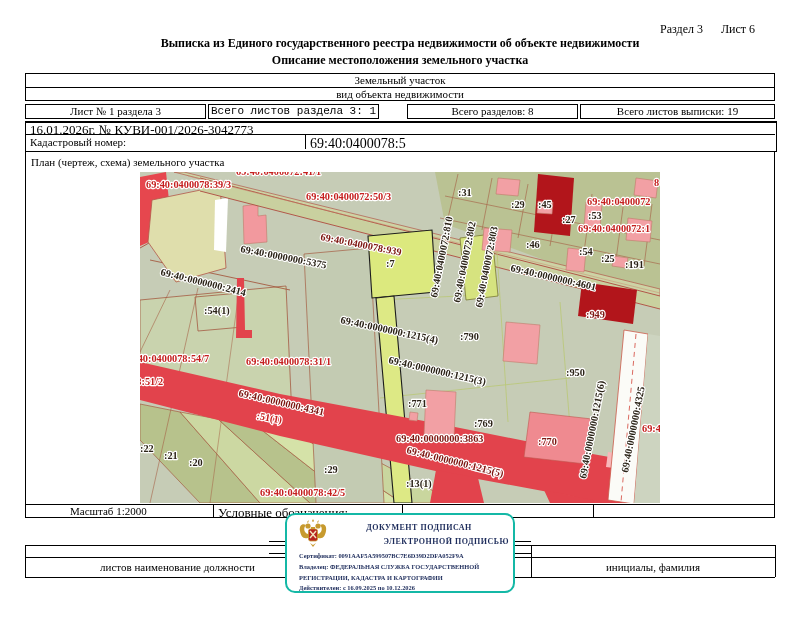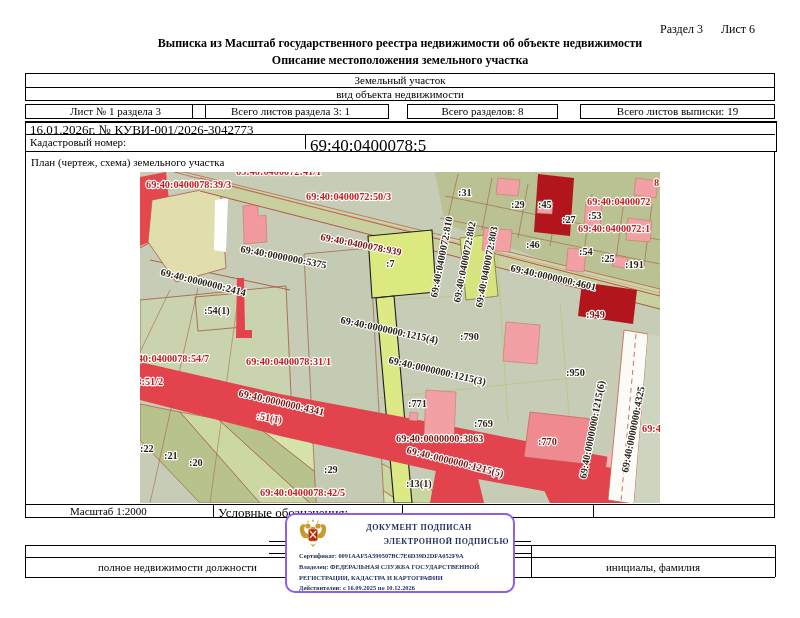--- a/index.html
+++ b/index.html
@@ -19,36 +19,36 @@
   #kinddiv{left:25px;top:87px;width:750px;border-top:1px solid #000;height:0;}
   #kindrow2{left:25px;top:88px;width:750px;}
   
   .si{top:104px;height:15px;border:1px solid #000;box-sizing:border-box;font-size:11px;line-height:13px;text-align:center;}
   
   #reqbox{left:25px;top:121px;width:750px;height:28px;border:1px solid #000;border-top:2px solid #000;}
   #reqdiv{left:25px;top:134px;width:750px;border-top:1px solid #000;height:0;}
   #reqv{left:305px;top:134px;height:15px;border-left:1px solid #000;width:0;}
   #reqline1{left:30px;top:122px;font-size:13px;}
   #reqlabel{left:30px;top:136px;font-size:11px;}
-  #reqvalue{left:310px;top:136px;font-size:17px;}
+  #reqvalue{left:310px;top:136px;font-size:14px;}
   
   #planbox{left:25px;top:151px;width:750px;height:367px;}
   #plantitle{left:31px;top:156px;font-size:11px;}
   #maphost{left:140px;top:172px;width:520px;height:331px;}
   #scaletop{left:25px;top:504px;width:750px;border-top:1px solid #000;height:0;}
   .sv{top:504px;height:14px;border-left:1px solid #000;width:0;}
   #scalelabel{left:30px;top:505px;font-size:11px;margin-left:40px;}
   #legendlabel{left:218px;top:505px;font-size:13px;}
   
   .fh{left:25px;width:750px;border-top:1px solid #000;height:0;}
   .fv{border-left:1px solid #000;width:0;top:545px;height:32px;}
   #posword{left:25px;top:561px;width:305px;font-size:11px;text-align:center;}
   #nameword{left:531px;top:561px;width:244px;font-size:11px;text-align:center;}
   
-  #stamp{left:285px;top:513px;width:230px;height:80px;background:#fff;border:2px solid #8b5cf6;border-radius:10px;z-index:6;box-sizing:border-box;}
+  #stamp{left:285px;top:513px;width:230px;height:80px;background:#fff;border:2px solid #14b8a6;border-radius:10px;z-index:6;box-sizing:border-box;}
   #stamp .line{position:absolute;color:#1d2c5b;white-space:nowrap;}
   #st1{left:42px;top:8px;width:180px;text-align:center;font-size:8px;font-weight:bold;letter-spacing:.5px;}
   #st2{left:42px;top:22px;width:180px;text-align:right;font-size:8px;font-weight:bold;letter-spacing:.5px;}
   .stsmall{font-size:6.4px;font-weight:bold;}
   #st3{left:12px;top:37px;}
   #st4{left:12px;top:48px;}
   #st5{left:12px;top:59px;}
   #st6{left:12px;top:69px;}
   .tick{position:absolute;background:#000;height:1px;width:16px;z-index:5;}
   
@@ -58,31 +58,31 @@
   .r{fill:#7e1712;}
 </style>
 </head>
 <body>
 
 <div id="corner" class="abs">
   <span>Раздел 3</span>
   <span>Лист 6</span>
 </div>
 
-<div id="title" class="abs c b">Выписка из Масштаб государственного реестра недвижимости об объекте недвижимости</div>
+<div id="title" class="abs c b">Выписка из Единого государственного реестра недвижимости об объекте недвижимости</div>
 <div id="subtitle" class="abs c b">Описание местоположения земельного участка</div>
 
 <div id="kindbox" class="abs box"></div>
 <div id="kindrow1" class="abs c t11">Земельный участок</div>
 <div id="kinddiv" class="abs"></div>
 <div id="kindrow2" class="abs c t11">вид объекта недвижимости</div>
 
 <div class="abs si" style="left:25px;width:181px;">Лист № 1 раздела 3</div>
-<div class="abs si" style="left:192px;width:197px;">Всего листов раздела 3: 1</div>
-<div class="abs si" style="left:407px;width:151px;">Всего разделов: 8</div>
+<div class="abs si" style="left:208px;width:171px;font-family:Liberation Mono, monospace;">Всего листов раздела 3: 1</div>
+<div class="abs si" style="left:407px;width:171px;">Всего разделов: 8</div>
 <div class="abs si" style="left:580px;width:195px;">Всего листов выписки: 19</div>
 
 <div id="reqbox" class="abs"></div>
 <div id="reqdiv" class="abs"></div>
 <div id="reqv" class="abs"></div>
 <div id="reqline1" class="abs">16.01.2026г. № КУВИ-001/2026-3042773</div>
 <div id="reqlabel" class="abs">Кадастровый номер:</div>
 <div id="reqvalue" class="abs">69:40:0400078:5</div>
 
 <div id="planbox" class="abs box"></div>
@@ -237,21 +237,21 @@
 <div id="scalelabel" class="abs">Масштаб 1:2000</div>
 <div id="legendlabel" class="abs">Условные обозначения:</div>
 
 <div class="abs fh" style="top:545px;"></div>
 <div class="abs fh" style="top:557px;"></div>
 <div class="abs fh" style="top:577px;"></div>
 <div class="abs fv" style="left:25px;"></div>
 <div class="abs fv" style="left:330px;"></div>
 <div class="abs fv" style="left:531px;"></div>
 <div class="abs fv" style="left:775px;"></div>
-<div id="posword" class="abs">полное недвижимости должности</div>
+<div id="posword" class="abs">листов наименование должности</div>
 <div id="nameword" class="abs">инициалы, фамилия</div>
 
 <div class="abs tick" style="left:269px;top:541px;"></div>
 <div class="abs tick" style="left:515px;top:541px;"></div>
 <div class="abs tick" style="left:269px;top:553px;"></div>
 <div class="abs tick" style="left:515px;top:553px;"></div>
 <div id="stamp" class="abs">
   <svg width="30" height="32" viewBox="0 0 30 32" style="position:absolute;left:11px;top:4px;">
     <g fill="#c79a2e">
       <path d="M14,17 C6,22 3,18 2,12 C1,7 4,4 8,6 C5,9 6,14 10,15 Z"></path>

